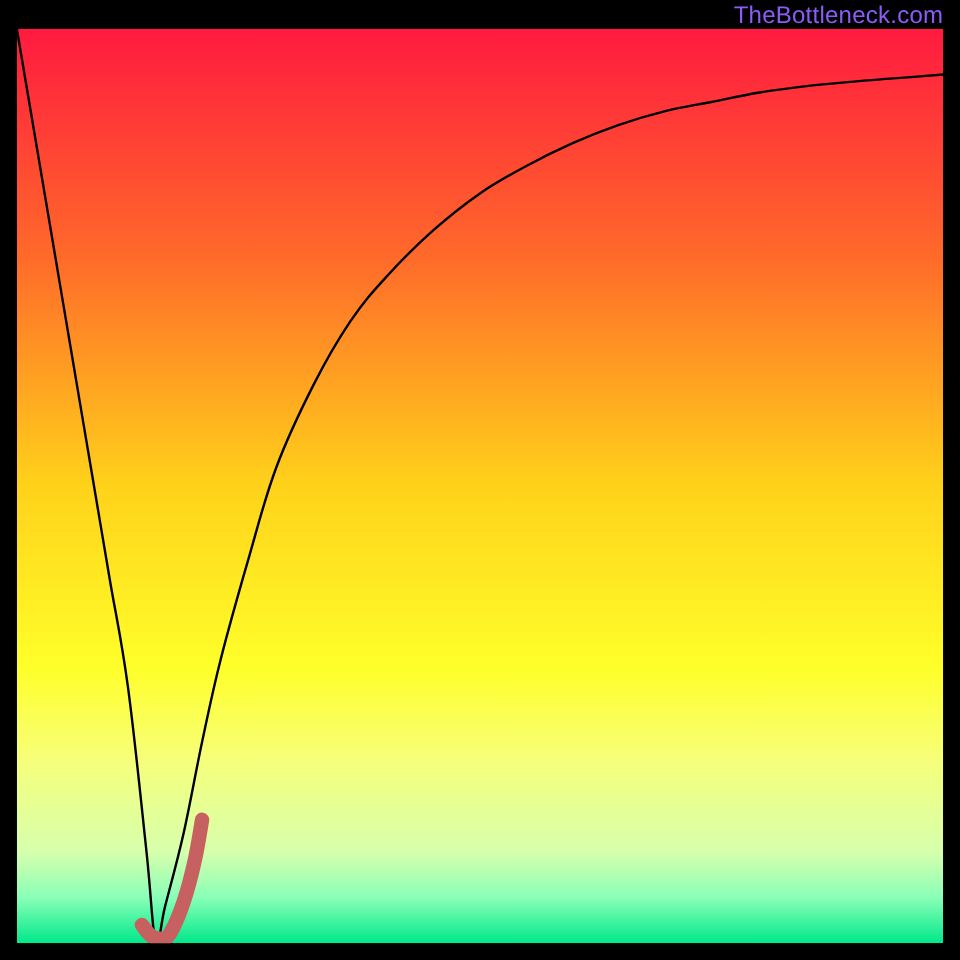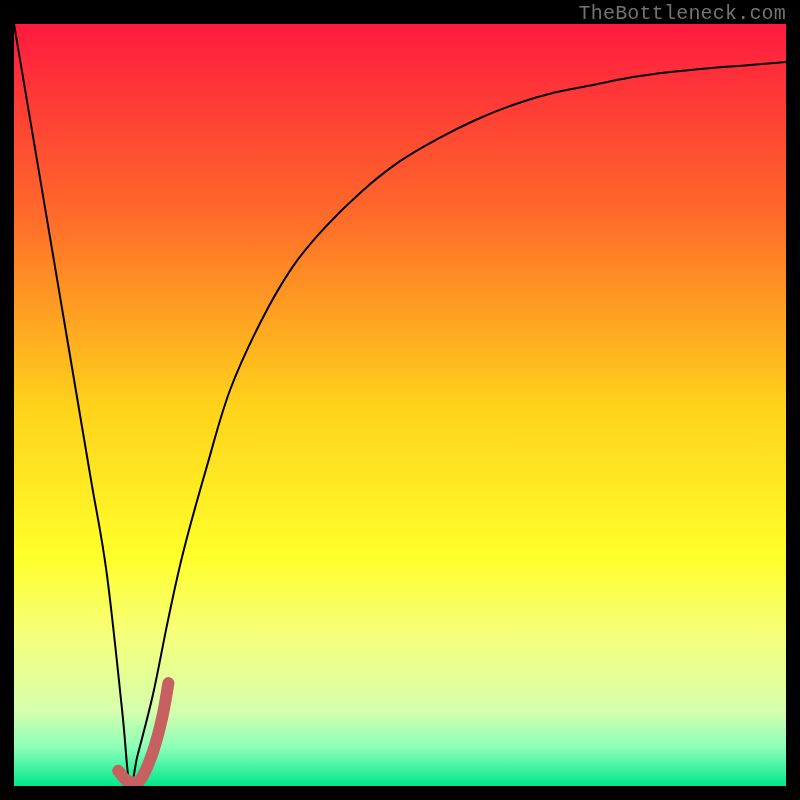--- a/index.html
+++ b/index.html
@@ -22,23 +22,23 @@
     position: absolute;
     left: 0;
     top: 0;
     width: 772px;
     height: 762px;
   }
   .watermark {
     position: absolute;
     top: 2px;
     right: 14px;
-    font-family: Liberation Mono, monospace;
+    font-family: Liberation Sans, sans-serif;
     font-size: 20px;
-    color: #737373;
+    color: #8b5cf6;
     letter-spacing: 0.2px;
   }
 </style>
 </head>
 <body>
 
 <div class="watermark">TheBottleneck.com</div>
 
 <div class="frame">
   <svg class="plot" viewBox="0 0 772 762" preserveAspectRatio="none">

